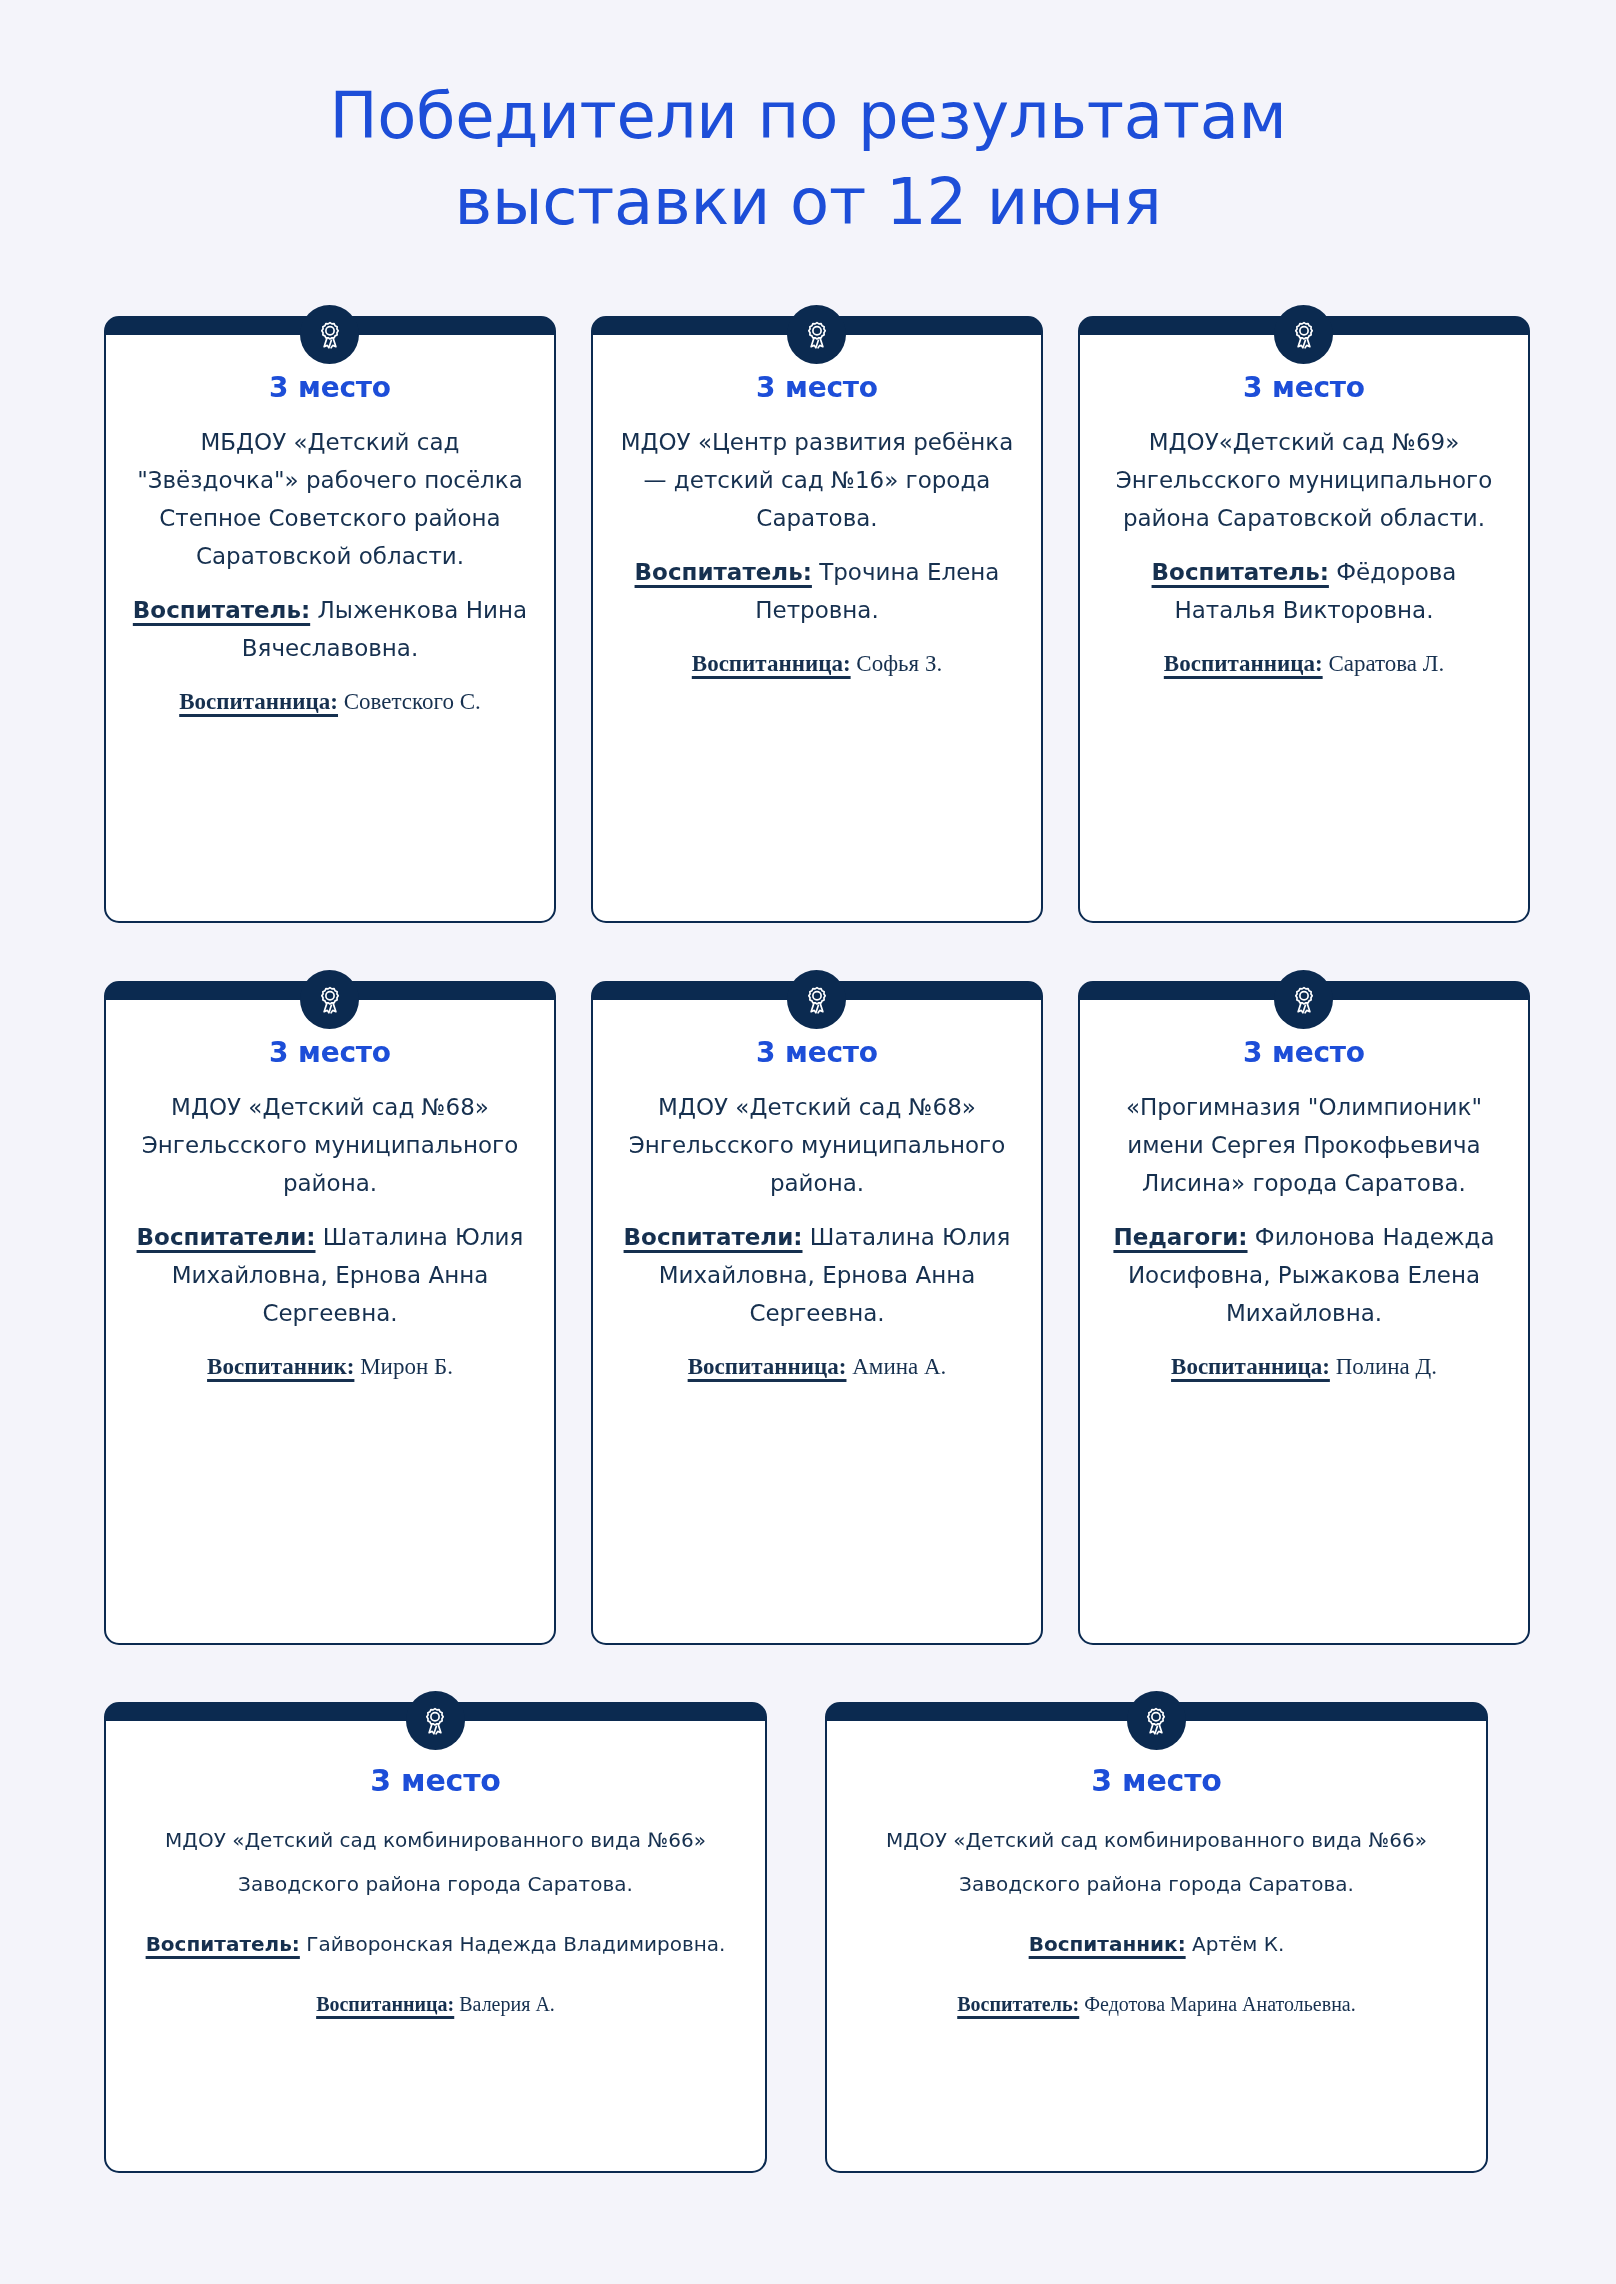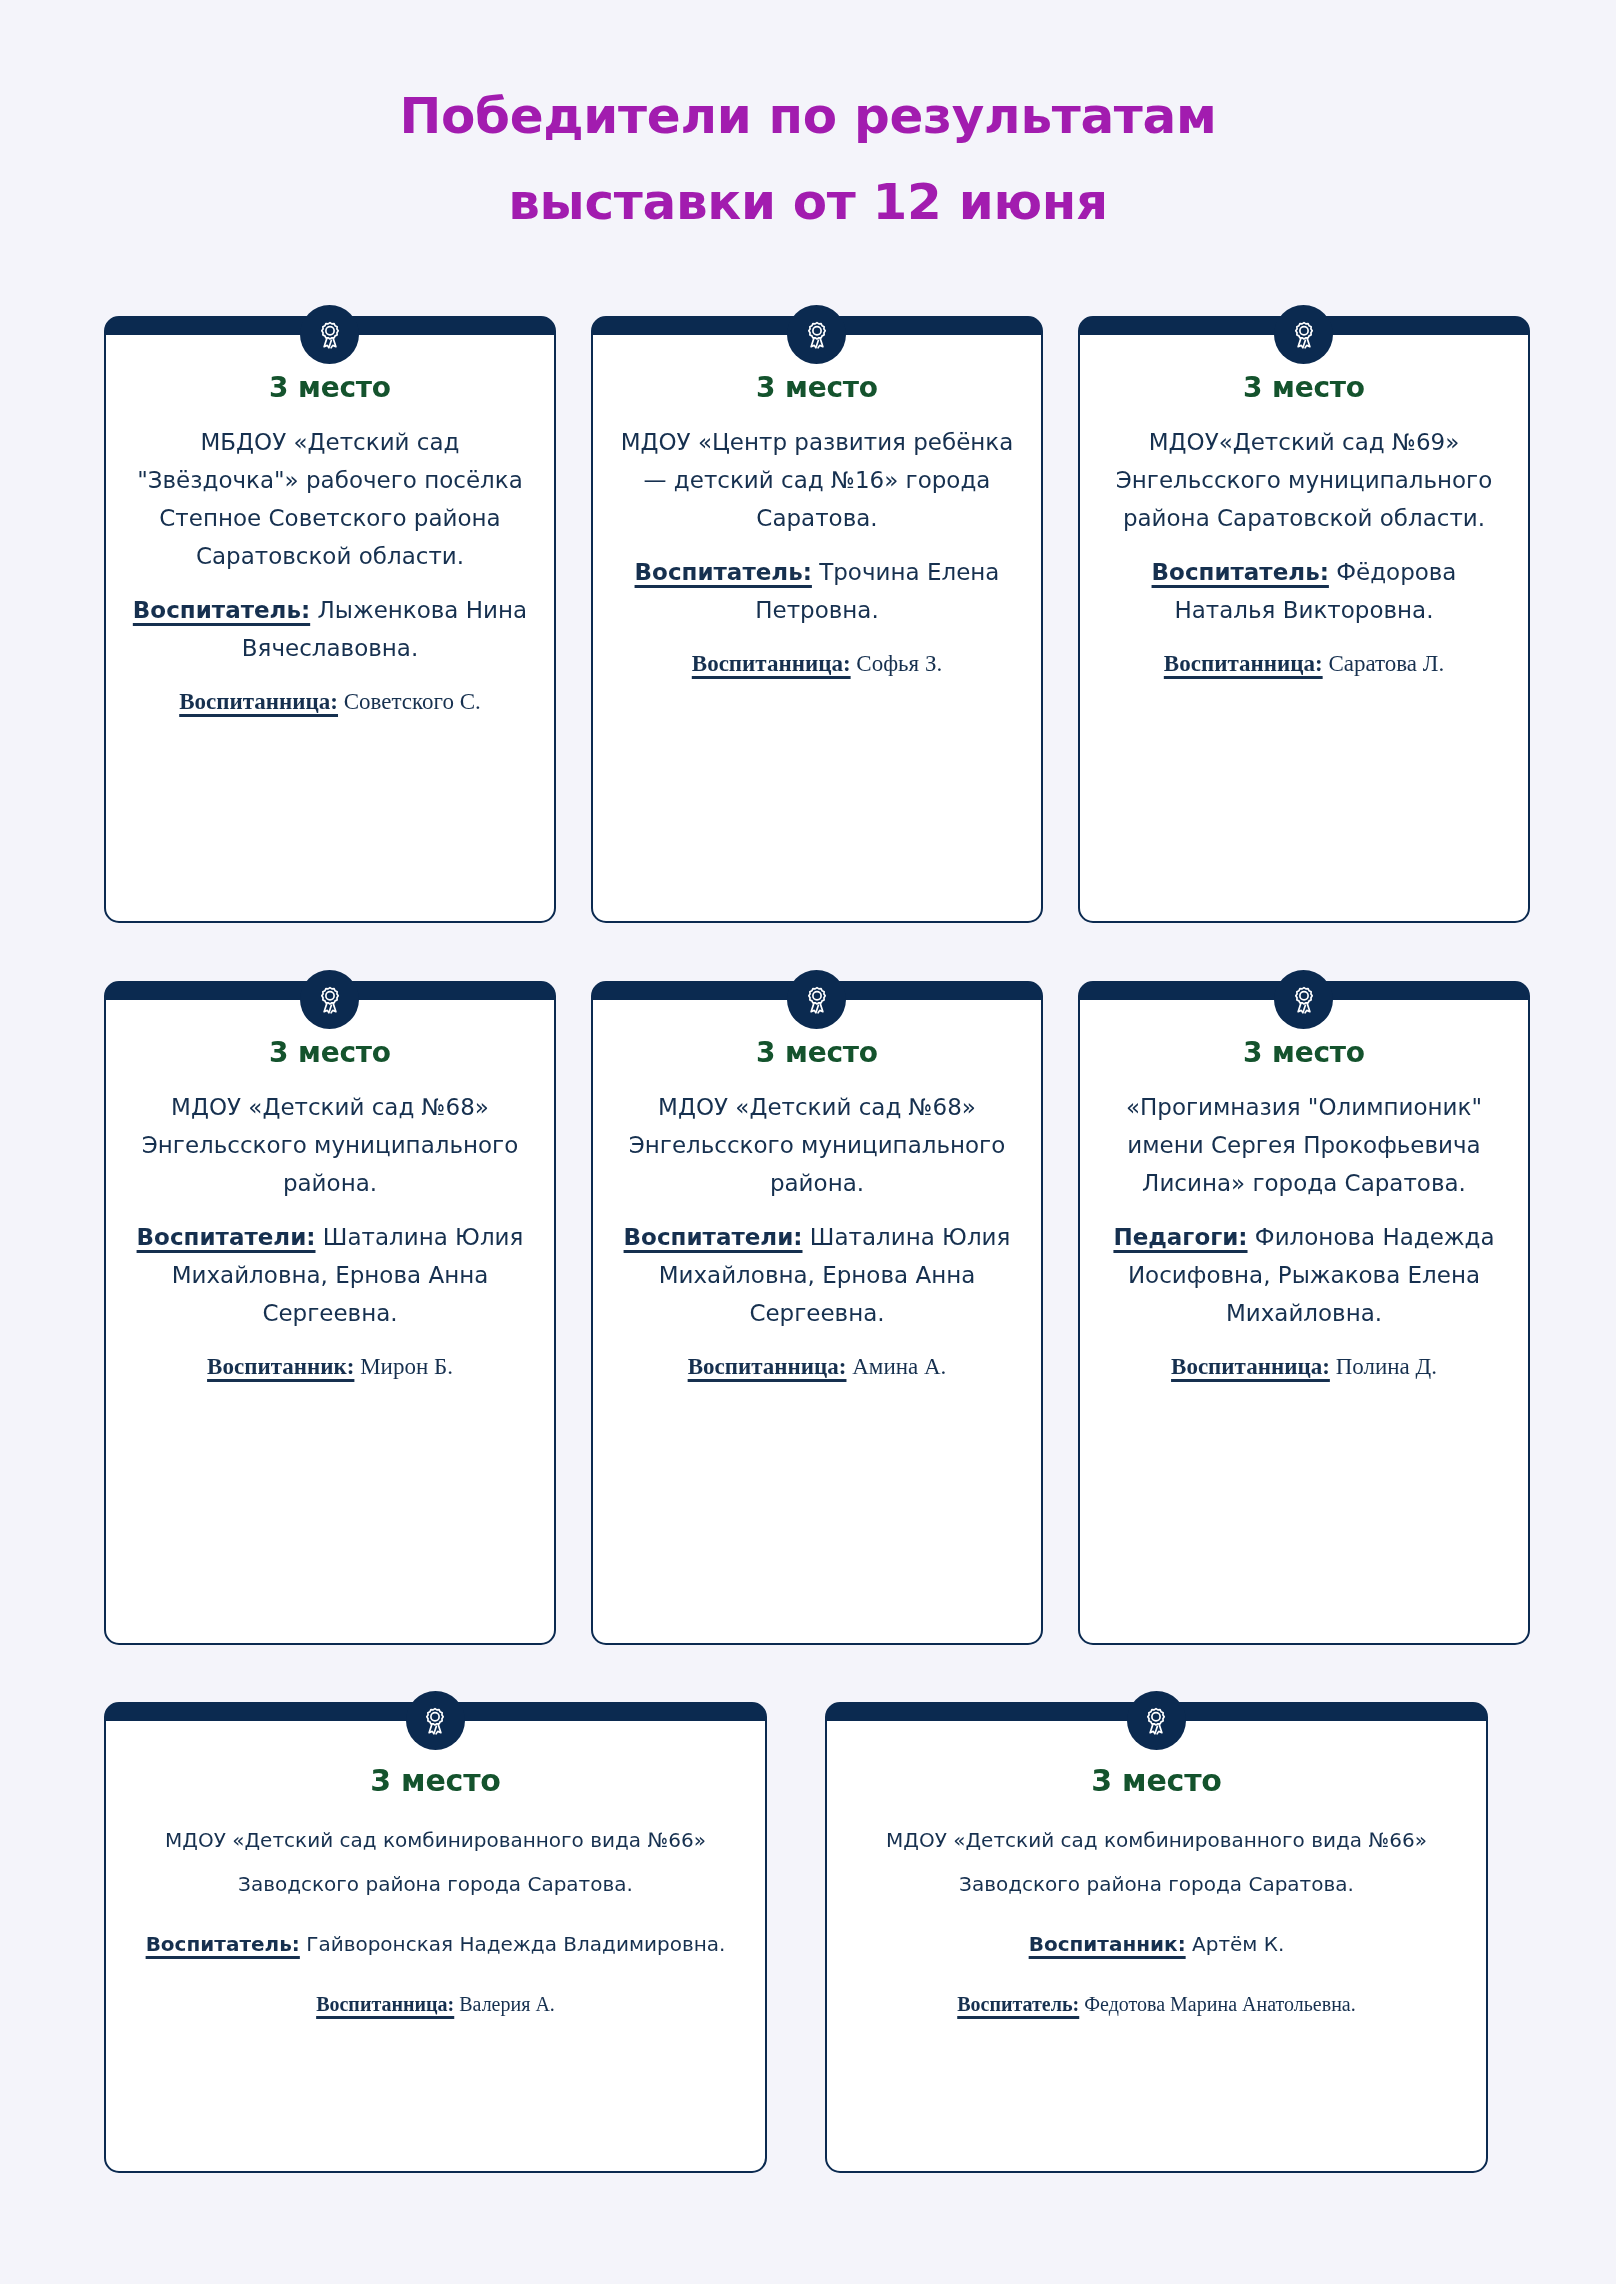--- a/index.html
+++ b/index.html
@@ -26,24 +26,24 @@
   
   .title-block {
     position: absolute;
     left: 0;
     top: 73px;
     width: 1616px;
     text-align: center;
   }
   .title-line {
     display: block;
-    color: #a21caf;
-    font-family: "DejaVu Sans", sans-serif;
-    font-weight: 700;
-    font-size: 50px;
+    color: #1d4ed8;
+    font-family: "DejaVu Sans", sans-serif;
+    font-weight: 400;
+    font-size: 64px;
     line-height: 86px;
     letter-spacing: -0.3px;
   }
 
   
   .cards-layer {
     position: absolute;
     left: 0;
     top: 0;
     width: 1616px;
@@ -80,21 +80,21 @@
     display: block;
   }
 
   .card-inner {
     position: relative;
     padding: 35px 23px 20px 23px;
     text-align: center;
   }
 
   .place {
-    color: #14532d;
+    color: #1d4ed8;
     font-family: "DejaVu Sans", sans-serif;
     font-weight: 700;
     font-size: 28px;
     line-height: 35px;
     margin: 0 0 17.5px 0;
     letter-spacing: -0.2px;
   }
 
   .para {
     color: #16304f;

